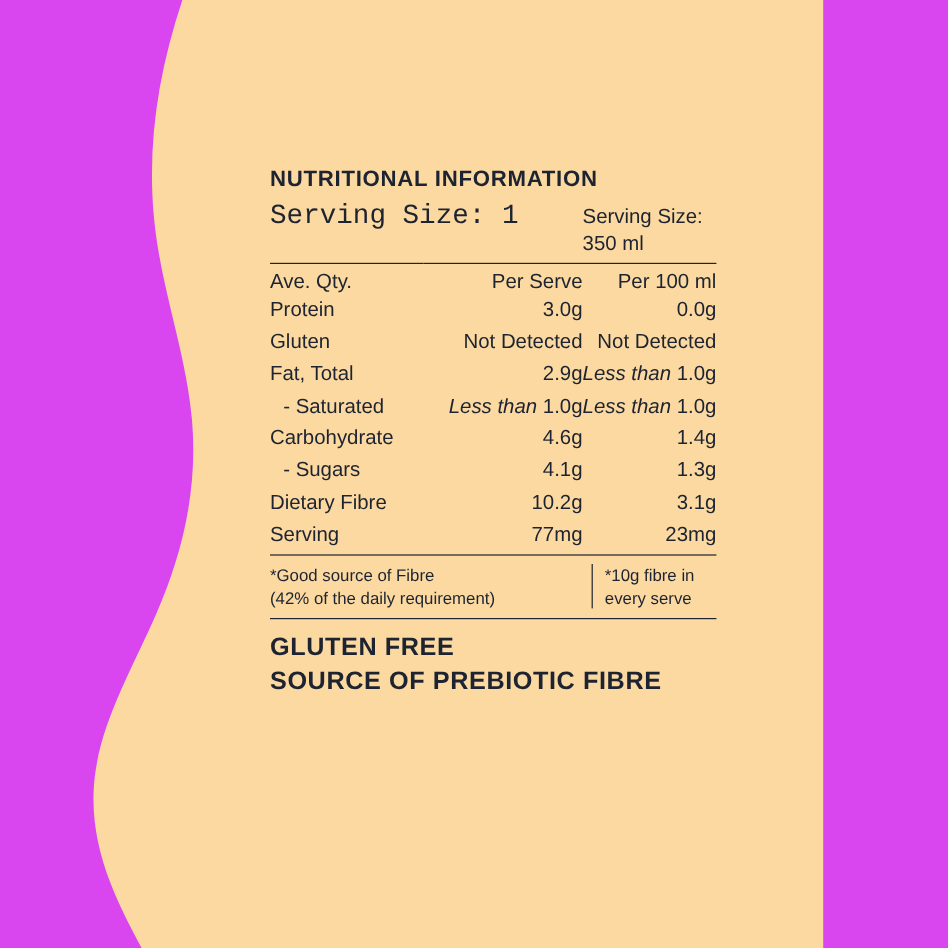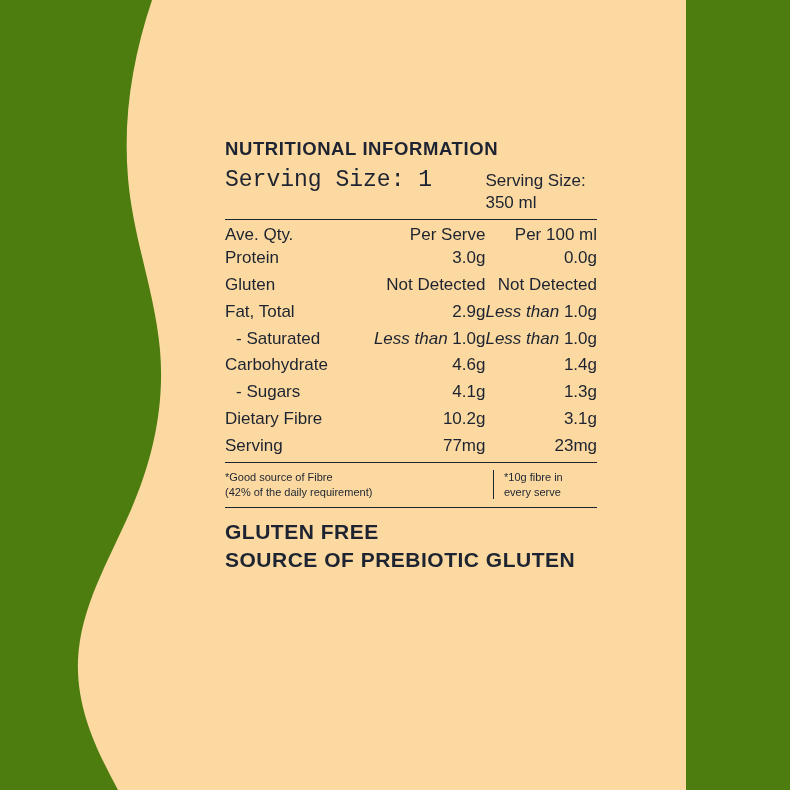--- a/index.html
+++ b/index.html
@@ -10,21 +10,21 @@
     width: 790px;
     height: 790px;
     background: #ffffff;
     font-family: "Liberation Sans", sans-serif;
     overflow: hidden;
   }
   .canvas {
     position: relative;
     width: 790px;
     height: 790px;
-    background: #4d7c0f;
+    background: #d946ef;
   }
   .bg-shape {
     position: absolute;
     left: 0;
     top: 0;
     width: 790px;
     height: 790px;
   }
   .panel {
     position: absolute;
@@ -88,21 +88,21 @@
   }
   .indent {
     padding-left: 11px;
   }
   .footnotes {
     display: flex;
     width: 372px;
     border-top: 1.6px solid #1d2330;
     margin-top: 3px;
     padding-top: 7px;
-    font-size: 11px;
+    font-size: 14px;
     line-height: 1.3;
   }
   .fn-left {
     flex: 0 0 258px;
     padding-right: 10px;
   }
   .fn-right {
     flex: 1;
     border-left: 1.6px solid #1d2330;
     padding-left: 10px;
@@ -204,17 +204,17 @@
         <div>(42% of the daily requirement)</div>
       </div>
       <div class="fn-right">
         <div>*10g fibre in</div>
         <div>every serve</div>
       </div>
     </div>
 
     <div class="claims">
       <div class="claim">GLUTEN FREE</div>
-      <div class="claim">SOURCE OF PREBIOTIC GLUTEN</div>
+      <div class="claim">SOURCE OF PREBIOTIC FIBRE</div>
     </div>
 
   </div>
 </div>
 
 </body></html>

